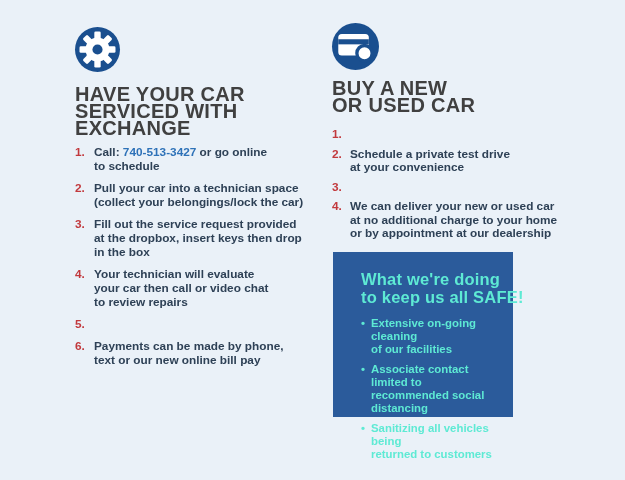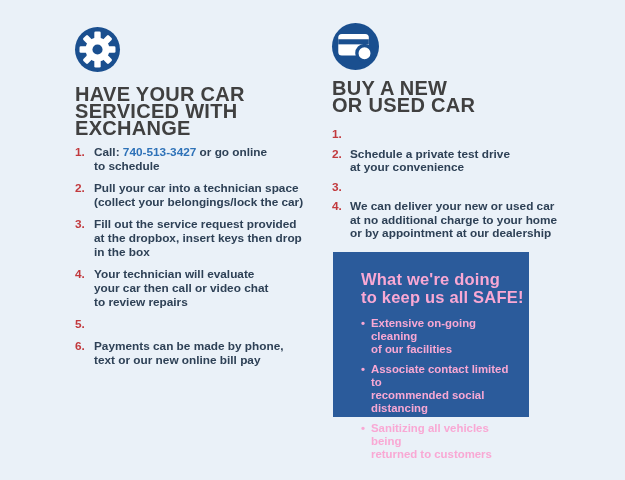--- a/index.html
+++ b/index.html
@@ -47,25 +47,25 @@
     color:#2e4156;
     font-size:11.8px;
     line-height:14px;
     white-space:pre-line;
   }
   .steps-right .step-text{line-height:13.5px;}
   .phone{color:#2e72b8;cursor:pointer;}
   .safe-box{
     position:absolute;
     left:333px;top:252px;
-    width:196px;height:165px;
+    width:180px;height:165px;
     background:#2b5b9b;
     box-sizing:border-box;
     padding:19px 12px 0 28px;
-    color:#f9a8d4;
+    color:#5eead4;
   }
   .safe-heading{
     font-weight:bold;
     font-size:16.5px;
     line-height:17.5px;
     letter-spacing:0.2px;
   }
   .safe-bullets{
     list-style:none;
     margin:11px 0 0 0;

